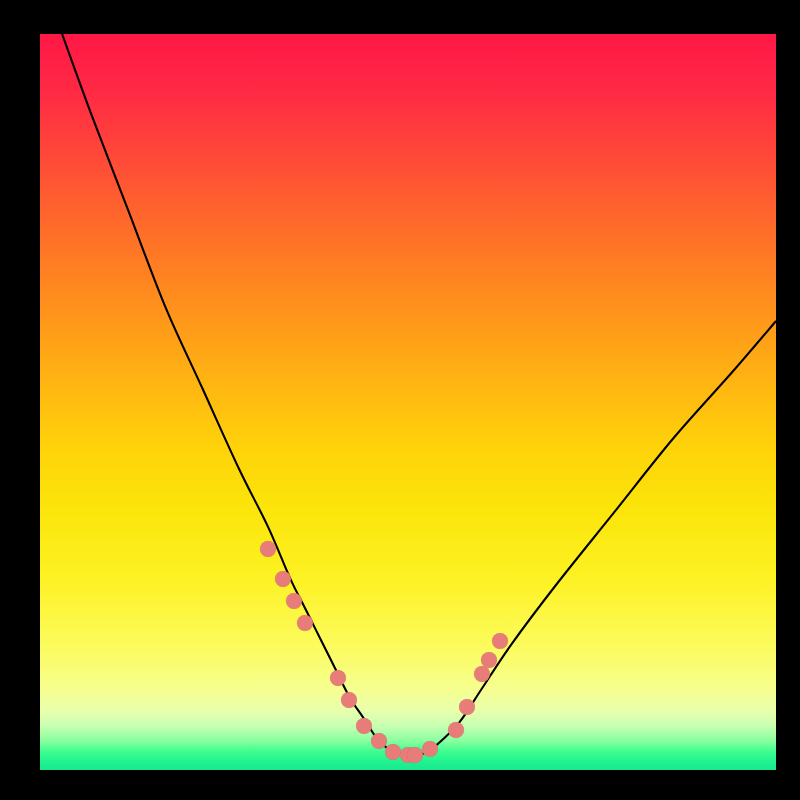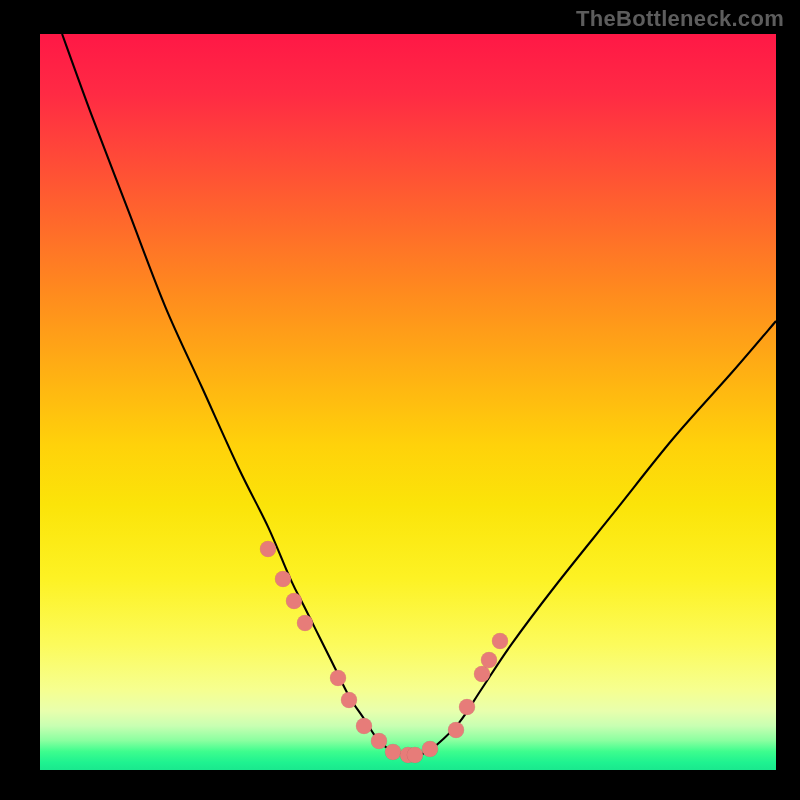--- a/index.html
+++ b/index.html
@@ -67,21 +67,20 @@
     border-radius: 50%;
     background: #e77c79;
     transform: translate(-50%, -50%);
     box-shadow: 0 0 0 0.3px rgba(0,0,0,0.15);
   }
 </style>
 </head>
 <body>
 
 <div class="outer">
-  <div class="watermark">TheBottleneck.com</div>
   <div class="plot-area">
     <svg class="curve" viewBox="0 0 736 736" preserveAspectRatio="none">
       <path fill="none" stroke="#000000" stroke-width="2.1" d="M 22.08 0 C 26.986666666666665 13.49333333333334, 40.480000000000004 51.52000000000004, 51.52 80.96000000000004 C 62.56 110.40000000000003, 76.05333333333333 144.74666666666667, 88.32 176.64 C 100.58666666666666 208.5333333333333, 112.85333333333334 242.88, 125.12 272.32 C 137.38666666666666 301.76, 149.6533333333333 326.2933333333333, 161.92 353.28 C 174.18666666666667 380.26666666666665, 187.68000000000004 410.93333333333334, 198.72000000000003 434.24 C 209.76000000000002 457.5466666666667, 219.57333333333332 474.72, 228.16 493.12 C 236.74666666666667 511.52, 244.10666666666668 531.1466666666666, 250.24 544.64 C 256.37333333333333 558.1333333333333, 260.0533333333333 564.2666666666667, 264.96 574.08 C 269.8666666666667 583.8933333333334, 274.7733333333333 593.7066666666667, 279.68 603.52 C 284.5866666666667 613.3333333333333, 289.49333333333334 623.1466666666668, 294.40000000000003 632.96 C 299.30666666666673 642.7733333333333, 304.21333333333337 653.8133333333333, 309.12 662.4 C 314.02666666666664 670.9866666666667, 318.9333333333333 677.12, 323.84 684.48 C 328.74666666666667 691.84, 333.6533333333333 701.04, 338.56 706.56 C 343.4666666666667 712.0799999999999, 348.37333333333333 715.1466666666666, 353.28 717.6 C 358.1866666666666 720.0533333333334, 363.0933333333333 720.912, 368 721.28 C 372.9066666666667 721.6479999999999, 377.81333333333333 721.648, 382.72 719.808 C 387.6266666666667 717.968, 391.30666666666673 715.5146666666667, 397.44000000000005 710.24 C 403.5733333333334 704.9653333333333, 412.15999999999997 697.36, 419.52 688.16 C 426.88 678.9599999999999, 433.0133333333333 667.92, 441.59999999999997 655.04 C 450.1866666666666 642.16, 458.77333333333337 628.0533333333333, 471.04 610.88 C 483.3066666666667 593.7066666666667, 498.0266666666666 574.08, 515.1999999999999 552 C 532.3733333333332 529.92, 554.4533333333334 502.9333333333334, 574.08 478.40000000000003 C 593.7066666666667 453.8666666666667, 613.3333333333334 428.1066666666667, 632.96 404.8 C 652.5866666666667 381.49333333333334, 674.6666666666666 358.1866666666666, 691.8399999999999 338.55999999999995 C 709.0133333333332 318.9333333333333, 728.64 295.62666666666667, 736 287.04"></path>
     </svg>
 
   <div class="dot" style="left: 228.16px; top: 515.2px;"></div>
       <div class="dot" style="left: 242.88px; top: 544.64px;"></div>
       <div class="dot" style="left: 253.92px; top: 566.72px;"></div>
       <div class="dot" style="left: 264.96px; top: 588.8px;"></div>
       <div class="dot" style="left: 298.08px; top: 644px;"></div>

